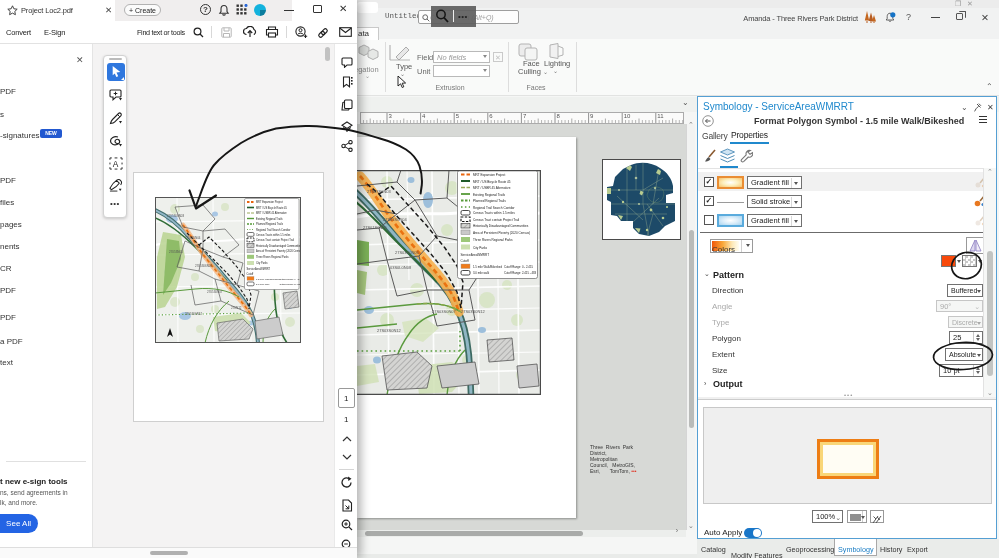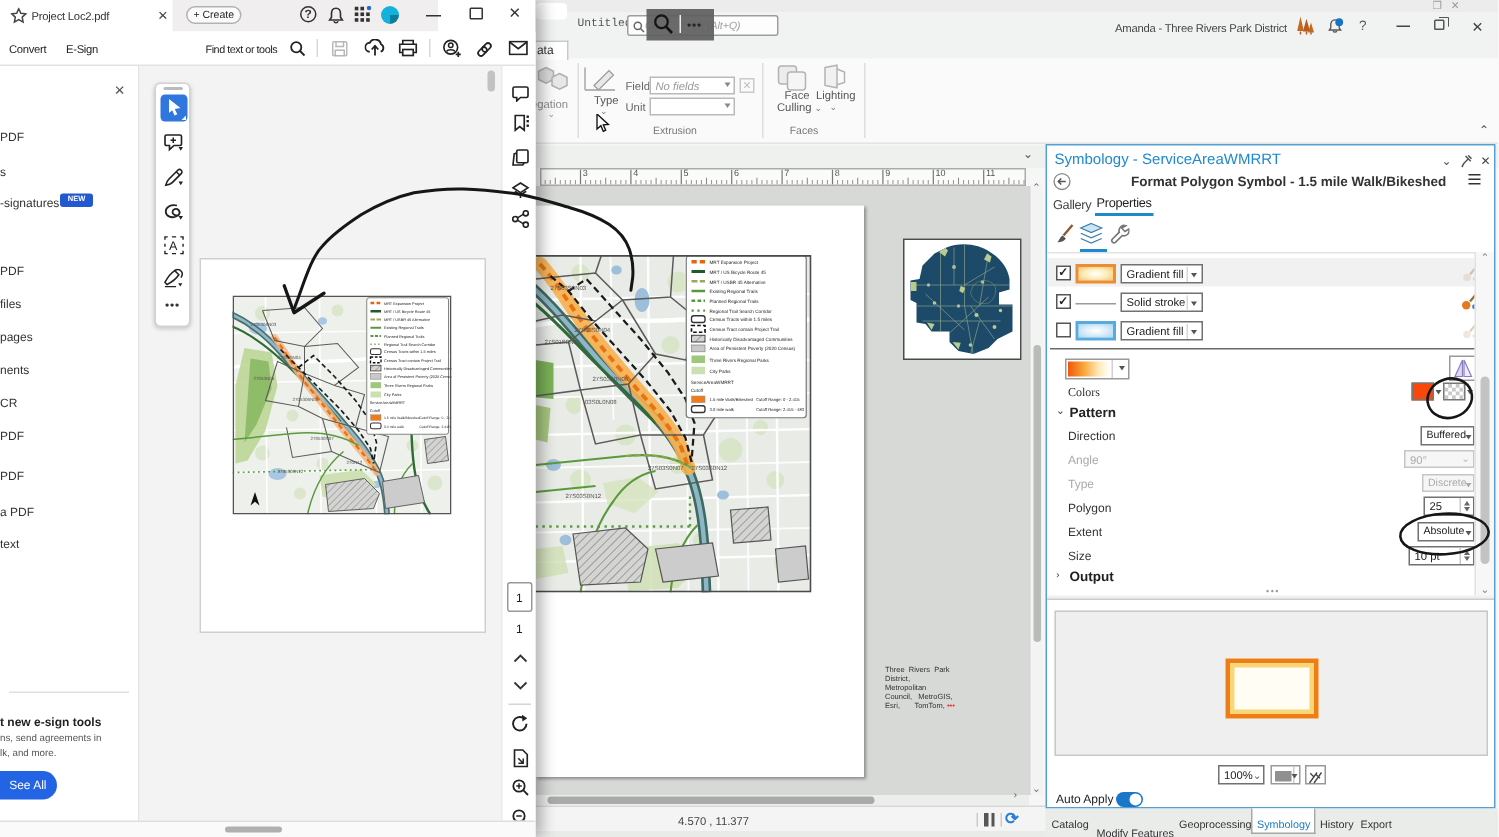--- a/index.html
+++ b/index.html
@@ -266,28 +266,20 @@
 Esri,       TomTom, <span style="color:#e03020;">•••</span></div>
 <div class="abs" id="vsb">
       <div class="th"></div>
       <span class="abs" style="left:1px;top:-3px;font-size:7px;color:#777;">⌃</span>
       <span class="abs" style="left:1px;bottom:0px;font-size:7px;color:#777;">⌄</span>
     </div>
 <div class="abs" id="hsb">
       <div class="th"></div>
       <span class="abs" style="right:8px;top:-3.5px;font-size:7px;color:#666;">›</span>
     </div>
-<div class="abs" id="ag-status">
- <span class="abs" style="left:95px;top:5px;font-size:7.5px;color:#444;">4.570 , 11.377</span>
- <div class="abs" style="left:294px;top:4px;width:1px;height:9px;background:#ccc;"></div>
- <div class="abs" style="left:299px;top:4px;width:2.5px;height:9px;background:#555;"></div>
- <div class="abs" style="left:303.5px;top:4px;width:2.5px;height:9px;background:#555;"></div>
- <div class="abs" style="left:310px;top:4px;width:1px;height:9px;background:#ccc;"></div>
- <span class="abs" style="left:313px;top:1px;font-size:11px;color:#2a7fd4;font-weight:bold;">⟳</span>
-</div>
 <div class="abs" id="ag-strip"></div>
 
 <div class="abs" id="panel">
  <span class="abs" style="left:5px;top:4px;font-size:10px;color:#2089cd;">Symbology - ServiceAreaWMRRT</span>
  <span class="abs" style="left:263px;top:6px;font-size:8px;color:#555;">⌄</span>
  <svg class="abs" style="left:276px;top:6px" width="8" height="9" viewBox="0 0 8 9">
         <path d="M3 1 L6.5 4.5 M4.8 0.6 L7 2.8 M2 5.8 L4.6 3.2 M2 5.8 L0.6 8.4" stroke="#555" stroke-width="1" fill="none"></path>
       </svg>
  <span class="abs" style="left:289px;top:6px;font-size:8px;color:#444;">✕</span>
  <svg class="abs" style="left:4px;top:18px" width="12" height="12" viewBox="0 0 12 12">
@@ -352,21 +344,21 @@
    <div class="abs" style="left:1px;top:1px;width:27px;height:9.5px;background:linear-gradient(90deg,#f1570a,#f9a83a 40%,#fde9b8 75%,#fffdf2);"></div>
    <i class="abs" style="left:30px;top:0;width:1px;height:11.5px;background:#d0d0d0;"></i>
         <span class="dd9" style="right:2px;top:4px;"></span>
  </div>
  <div class="abs" style="left:268px;top:140px;width:19px;height:17px;border:1px solid #999;background:#fff;">
    <svg width="17" height="15" viewBox="0 0 17 15">
           <path d="M8 2 L8 13 L3 13 Z" fill="#ded9f0" stroke="#8a7cc0" stroke-width="0.8"></path>
           <path d="M9 2 L9 13 L14 13 Z" fill="#efecf8" stroke="#8a7cc0" stroke-width="0.8"></path>
         </svg>
  </div>
- <span class="plbl" style="left:14px;top:160px;font-family:Liberation Serif, serif;">Colors</span>
+ <span class="plbl" style="left:14px;top:148px;">Colors</span>
  <div class="abs" style="left:243px;top:158px;width:15px;height:12px;background:#f8490a;border:1px solid #777;"></div>
       <span class="dd9" style="left:259px;top:163px;"></span>
  <div class="abs" style="left:264px;top:158px;width:15px;height:12px;border:1px solid #777;background:conic-gradient(#c9c9c9 90deg,#fff 90deg 180deg,#c9c9c9 180deg 270deg,#fff 270deg);background-size:5px 5px;"></div>
       <span class="dd9" style="left:280px;top:163px;"></span>
  <span class="abs" style="left:6px;top:173px;font-size:7px;color:#444;">⌄</span>
  <span class="abs" style="left:15px;top:173px;font-size:9px;color:#222;font-weight:bold;">Pattern</span>
  <span class="plbl" style="left:14px;top:189px;">Direction</span>
  <div class="pctl" style="left:249px;top:187px;width:36px;height:12.5px;font-size:7px;">Buffered<span class="dd9" style="right:1.5px;top:4.5px;"></span></div>
  <span class="plbl pgray" style="left:14px;top:205px;">Angle</span>
  <div class="pctl pctlg" style="left:238px;top:203px;width:47px;height:12px;">90°<span class="abs" style="right:2px;top:0px;font-size:7px;color:#bbb;">⌄</span></div>

